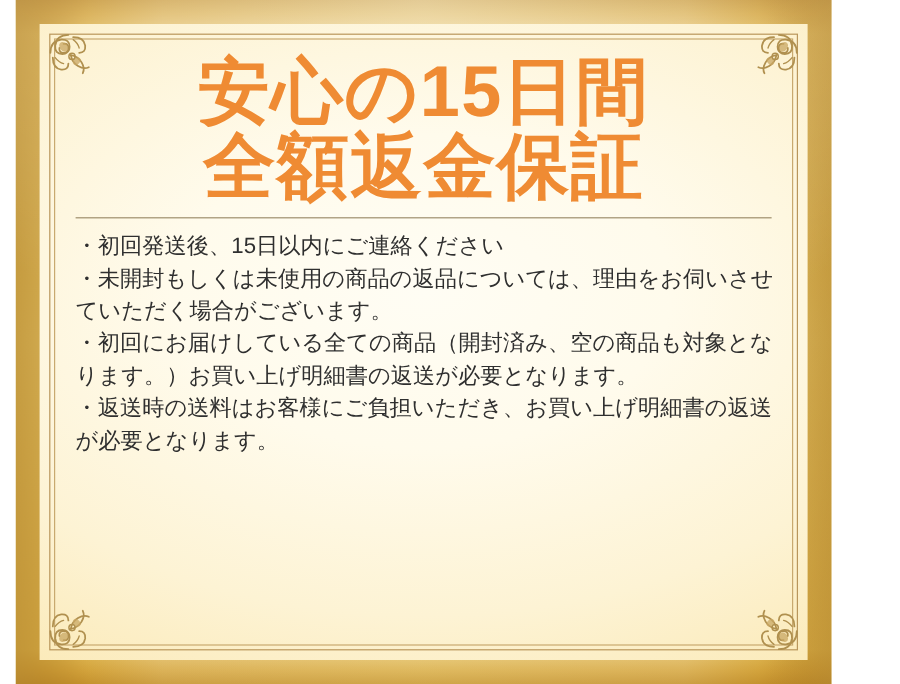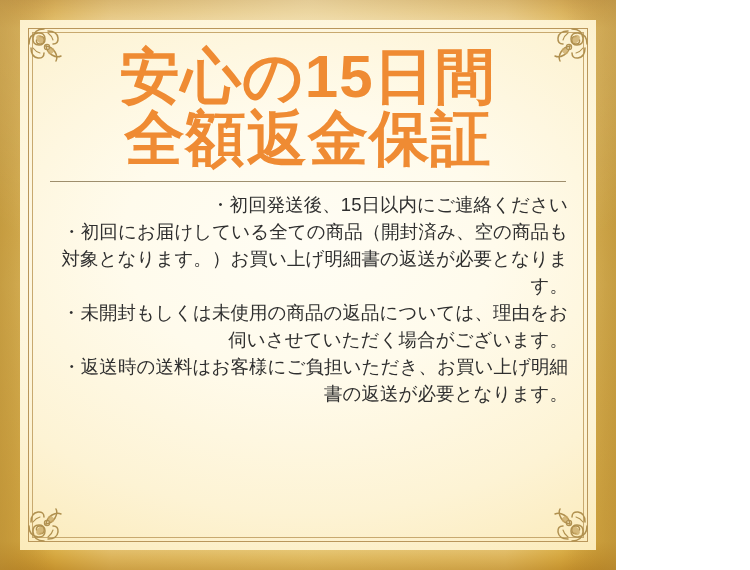--- a/index.html
+++ b/index.html
@@ -10,33 +10,34 @@
   body {
     width: 750px;
     height: 570px;
     overflow: hidden;
     font-family: "Liberation Sans", "DejaVu Sans", sans-serif;
   }
 
   
   .banner {
     position: relative;
-    width: 616px;
+    width: 680px;
     height: 570px;
     box-sizing: border-box;
     background:
       linear-gradient(135deg,
         #d8b357 0%,
         #e7c976 12%,
         #f3e3ab 30%,
         #fdf5d2 47%,
         #f2e0a4 62%,
         #e0bf६8 78%,
         #d4ab4e 100%);
     overflow: hidden;
+    margin-left: 13px;
   }
   
   .gold-frame {
     position: absolute;
     inset: 0;
     background:
       linear-gradient(to right,
         #d3ae54 0%, #dcbb63 3%, #eed78f 9%, #f7ead0 18%,
         #fbf3e0 50%,
         #f7ead0 82%, #eed78f 91%, #dcbb63 97%, #d3ae54 100%),
@@ -138,21 +139,20 @@
   .notes {
     margin: 9px 4px 0 6px;
     color: #2f2f2f;
     font-size: 18.5px;
     line-height: 1.46;
     letter-spacing: 0.002em;
   }
   .note-item {
     margin: 0;
     text-indent: 0;
-    text-align: right;
   }
 </style>
 </head>
 <body>
 
 <div class="banner">
 
   <div class="gold-frame"></div>
 
   <div class="card">
@@ -253,20 +253,20 @@
       <h1 class="headline">
         <span class="line1">安心の15日間</span>
         <span class="line2">全額返金保証</span>
       </h1>
 
 
       <div class="divider"></div>
 
       <div class="notes">
         <p class="note-item">・初回発送後、15日以内にご連絡ください</p>
+        <p class="note-item">・未開封もしくは未使用の商品の返品については、理由をお伺いさせていただく場合がございます。</p>
         <p class="note-item">・初回にお届けしている全ての商品（開封済み、空の商品も対象となります。）お買い上げ明細書の返送が必要となります。</p>
-        <p class="note-item">・未開封もしくは未使用の商品の返品については、理由をお伺いさせていただく場合がございます。</p>
         <p class="note-item">・返送時の送料はお客様にご負担いただき、お買い上げ明細書の返送が必要となります。</p>
       </div>
 
     </div>
   </div>
 </div>
 
 </body></html>

